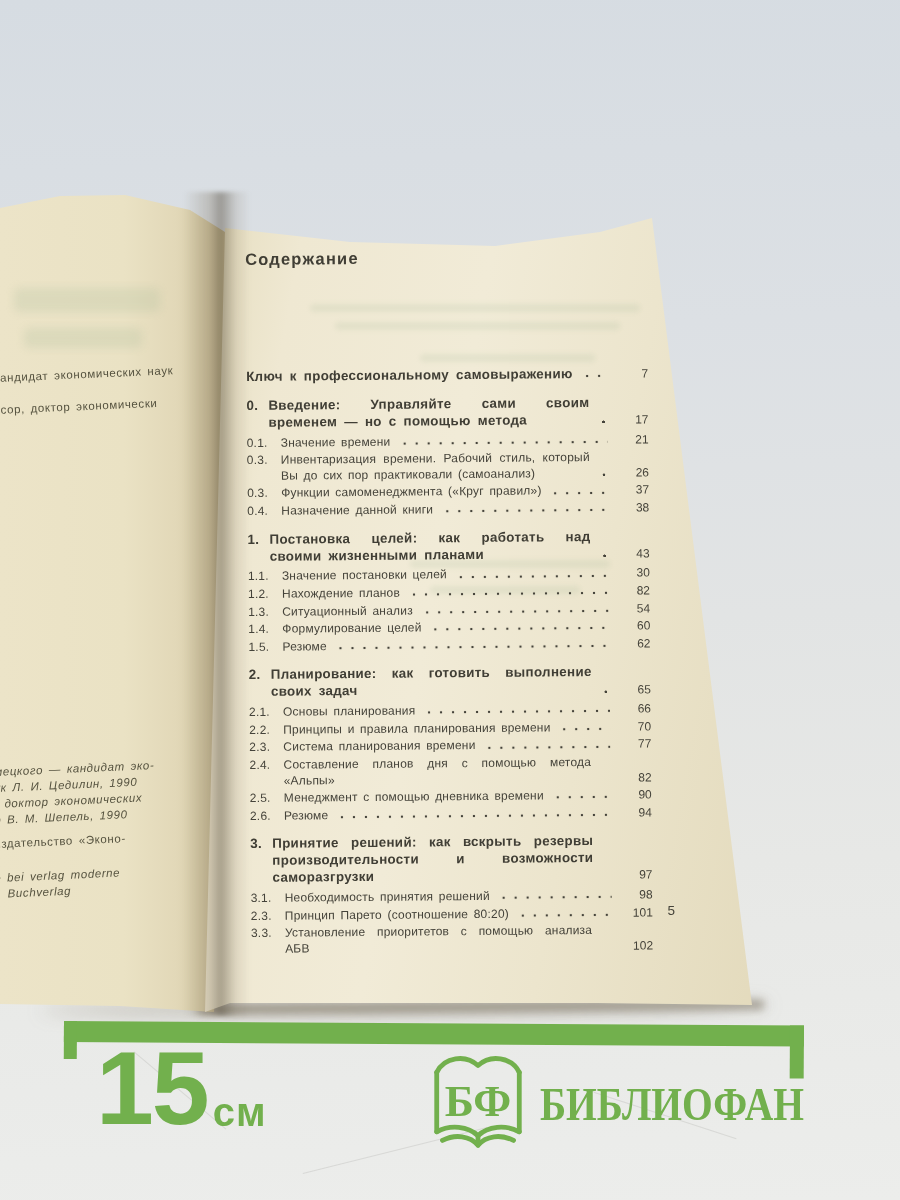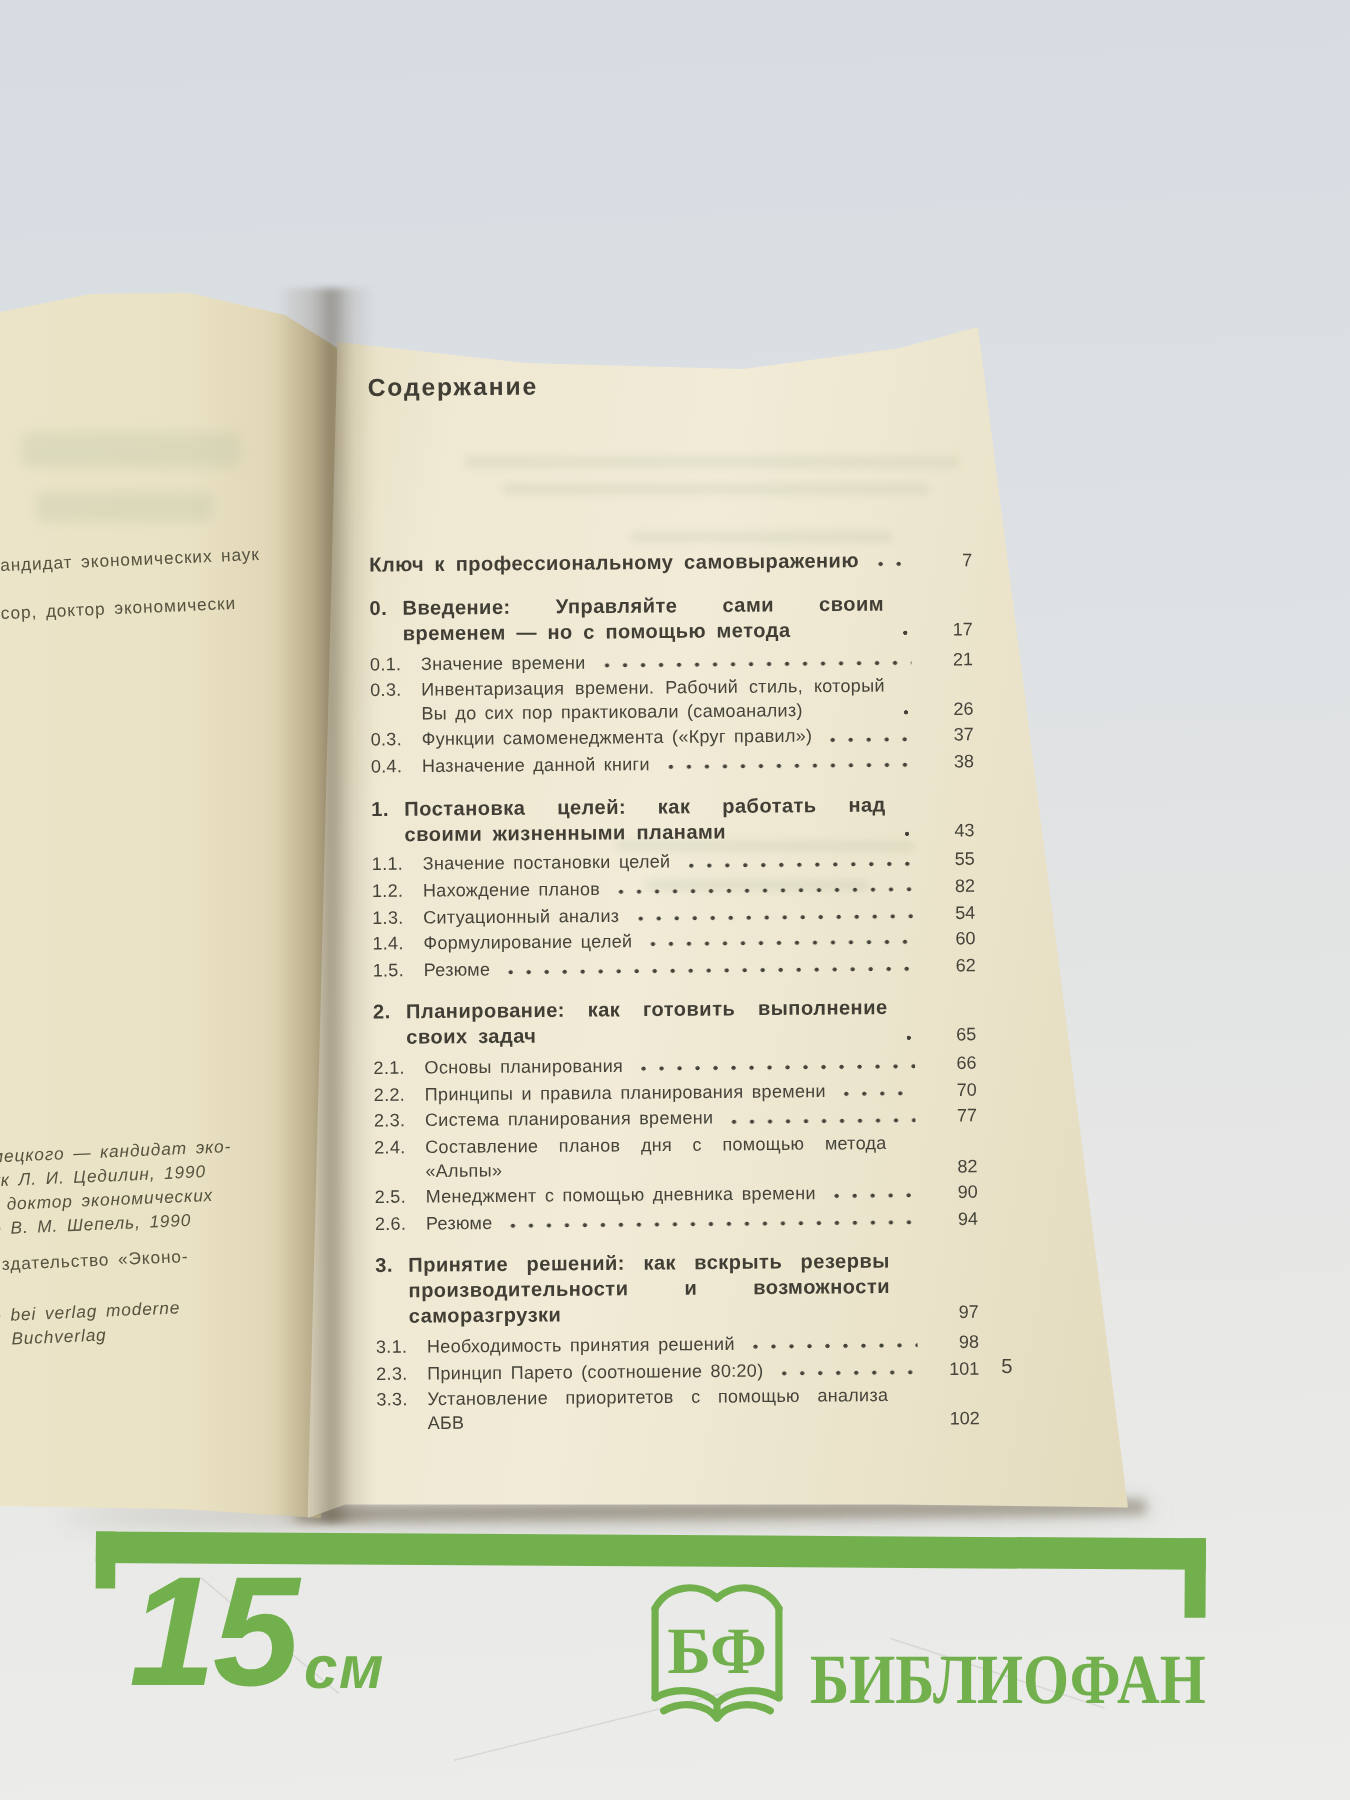--- a/index.html
+++ b/index.html
@@ -54,25 +54,25 @@
     background-size:12px 6px;background-repeat:repeat-x;background-position:left 55%;}
   .leader.nodots{background:none;}
   .toc-page{flex:0 0 36px;text-align:right;font-size:12px;font-weight:400;line-height:1.3;align-self:flex-end;}
   .folio{position:absolute;left:440px;top:695px;width:40px;text-align:right;font-size:13.5px;color:#45433a;}
 
   
   .ruler-bracket{position:absolute;left:64px;top:1021px;width:740px;height:21px;
     background:var(--accent,#72b04d);transform:rotate(.35deg);transform-origin:left top;z-index:4;}
   .ruler-bracket::before{content:"";position:absolute;left:0;top:0;width:13px;height:38px;background:inherit;}
   .ruler-bracket::after{content:"";position:absolute;right:0;top:0;width:14px;height:53px;background:inherit;}
-  .ruler-label{position:absolute;left:86px;top:1034px;display:flex;align-items:flex-end;
-    color:var(--accent,#72b04d);font-style:italic;font-weight:bold;z-index:4;}
+  .ruler-label{position:absolute;left:96px;top:1034px;display:flex;align-items:flex-end;
+    color:var(--accent,#72b04d);font-weight:bold;z-index:4;}
   .ruler-value{font-size:104px;line-height:1.04;letter-spacing:-2px;}
   .ruler-unit{font-size:40px;line-height:1;margin:0 0 10px 5px;letter-spacing:1px;}
-  .brand{position:absolute;left:430px;top:1048px;display:flex;z-index:4;color:var(--accent,#72b04d);align-items:center;}
+  .brand{position:absolute;left:430px;top:1048px;display:flex;z-index:4;color:var(--accent,#72b04d);}
   .brand-name{font-family:"Liberation Serif",serif;font-weight:bold;font-size:47px;line-height:1;
     margin-left:14px;margin-top:33px;transform:scaleX(.84);transform-origin:left top;letter-spacing:0;}
   .scratch{position:absolute;background:rgba(120,120,112,.16);height:1px;}
 </style>
 </head>
 <body>
 
 <div class="scene">
 
   <div class="shadow-ambient"></div>
@@ -143,21 +143,21 @@
           <div class="toc-row lvl1">
             <span class="toc-num">1.</span>
             <span class="toc-label">Постановка целей: как работать над своими жиз­ненными планами</span>
             <span class="leader"></span>
             <span class="toc-page">43</span>
           </div>
           <div class="toc-row lvl2">
             <span class="toc-num">1.1.</span>
             <span class="toc-label">Значение постановки целей</span>
             <span class="leader"></span>
-            <span class="toc-page">55</span>
+            <span class="toc-page">30</span>
           </div>
           <div class="toc-row lvl2">
             <span class="toc-num">1.2.</span>
             <span class="toc-label">Нахождение планов</span>
             <span class="leader"></span>
             <span class="toc-page">82</span>
           </div>
           <div class="toc-row lvl2">
             <span class="toc-num">1.3.</span>
             <span class="toc-label">Ситуационный анализ</span>

